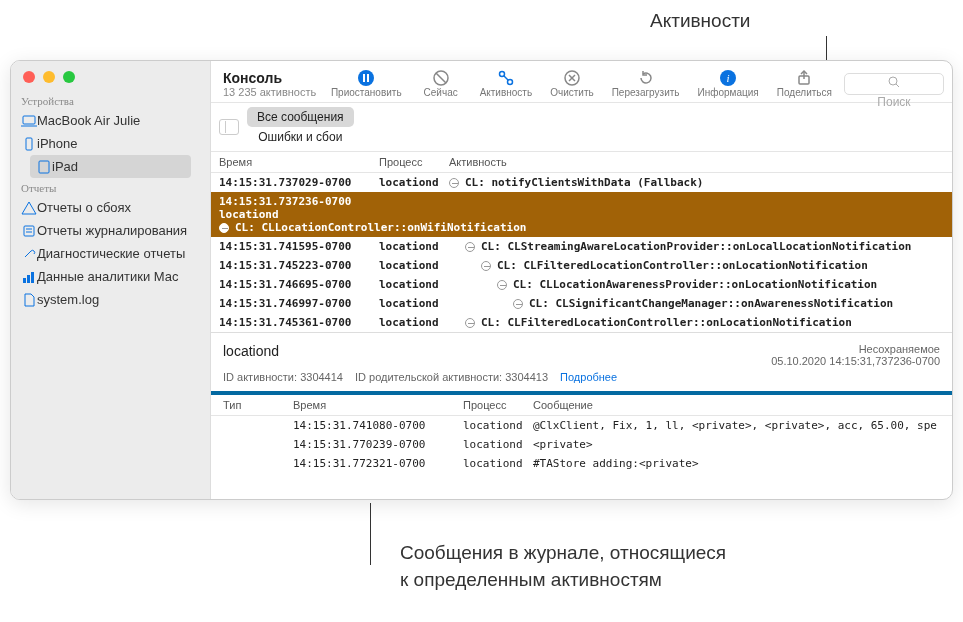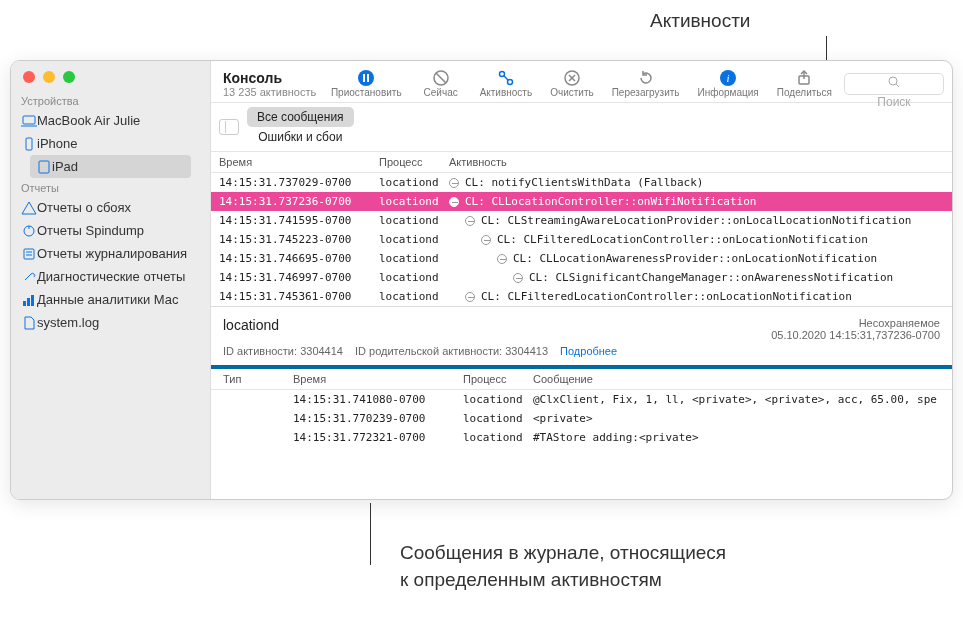--- a/index.html
+++ b/index.html
@@ -60,20 +60,21 @@
   border-radius: 50%;
   display: inline-block;
 }
 .t-close { background: #ff5f57; }
 .t-min { background: #febc2e; }
 .t-max { background: #28c840; }
 .side-group-label {
   font-size: 11px;
   color: #8a8a8a;
   padding: 4px 10px 2px;
+  font-family: Liberation Serif, serif;
 }
 .side-item {
   display: flex;
   align-items: center;
   gap: 0;
   padding: 4px 10px;
   font-size: 13px;
   color: #333;
   cursor: pointer;
 }
@@ -148,27 +149,27 @@
   width: 1px; background: #ccc;
 }
 .cols-header {
   display: flex; font-size: 11px; color: #555;
   border-bottom: 1px solid #e5e5e5;
   padding: 4px 8px;
 }
 .ch-time { width: 160px; }
 .ch-proc { width: 70px; }
 .ch-act { flex: 1; }
-.logrows { font-family: Menlo, monospace; font-size: 11px; }
+.logrows { font-family: Menlo, monospace; font-size: 11px; font-weight: bold; }
 .row {
   display: flex; padding: 3px 8px;
   white-space: nowrap; overflow: hidden;
   cursor: pointer;
 }
-.row.selected { background: #ec4899; color: #fff; }
+.row.selected { background: #a16207; color: #fff; flex-direction: column; }
 .row.selected .dot { border-color: #fff; }
 .r-time { width: 160px; overflow: hidden; text-overflow: ellipsis; }
 .r-proc { width: 70px; overflow: hidden; text-overflow: ellipsis; }
 .r-act { flex: 1; display: flex; align-items: center; overflow: hidden; }
 .dot {
   width: 10px; height: 10px; border: 1px solid #999;
   border-radius: 50%; margin-right: 6px;
   background: #fff; flex-shrink: 0;
   position: relative;
 }
@@ -253,29 +254,20 @@
       <span class="side-icon">
           <svg viewBox="0 0 16 14">
             <polygon points="8,1 15,13 1,13" fill="none" stroke="currentColor"></polygon>
           </svg>
         </span>
       <span>Отчеты о сбоях</span>
     </div>
     <div class="side-item">
       <span class="side-icon">
           <svg viewBox="0 0 16 14">
-            <circle cx="8" cy="7" r="5" fill="none" stroke="currentColor"></circle>
-            <line x1="8" y1="2" x2="8" y2="5" stroke="currentColor"></line>
-          </svg>
-        </span>
-      <span>Отчеты Spindump</span>
-    </div>
-    <div class="side-item">
-      <span class="side-icon">
-          <svg viewBox="0 0 16 14">
             <rect x="3" y="2" width="10" height="10" rx="1" fill="none" stroke="currentColor"></rect>
             <line x1="5" y1="5" x2="11" y2="5" stroke="currentColor"></line>
             <line x1="5" y1="8" x2="11" y2="8" stroke="currentColor"></line>
           </svg>
         </span>
       <span>Отчеты журналирования</span>
     </div>
     <div class="side-item">
       <span class="side-icon">
           <svg viewBox="0 0 16 14">

